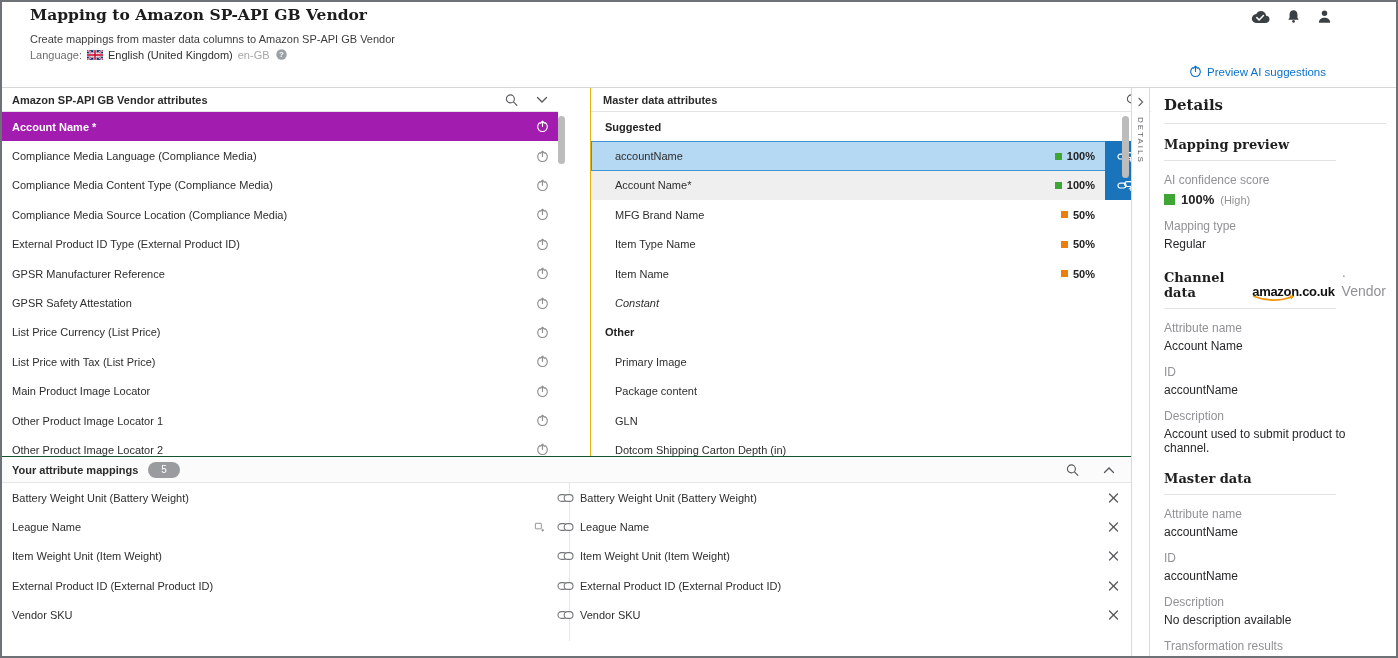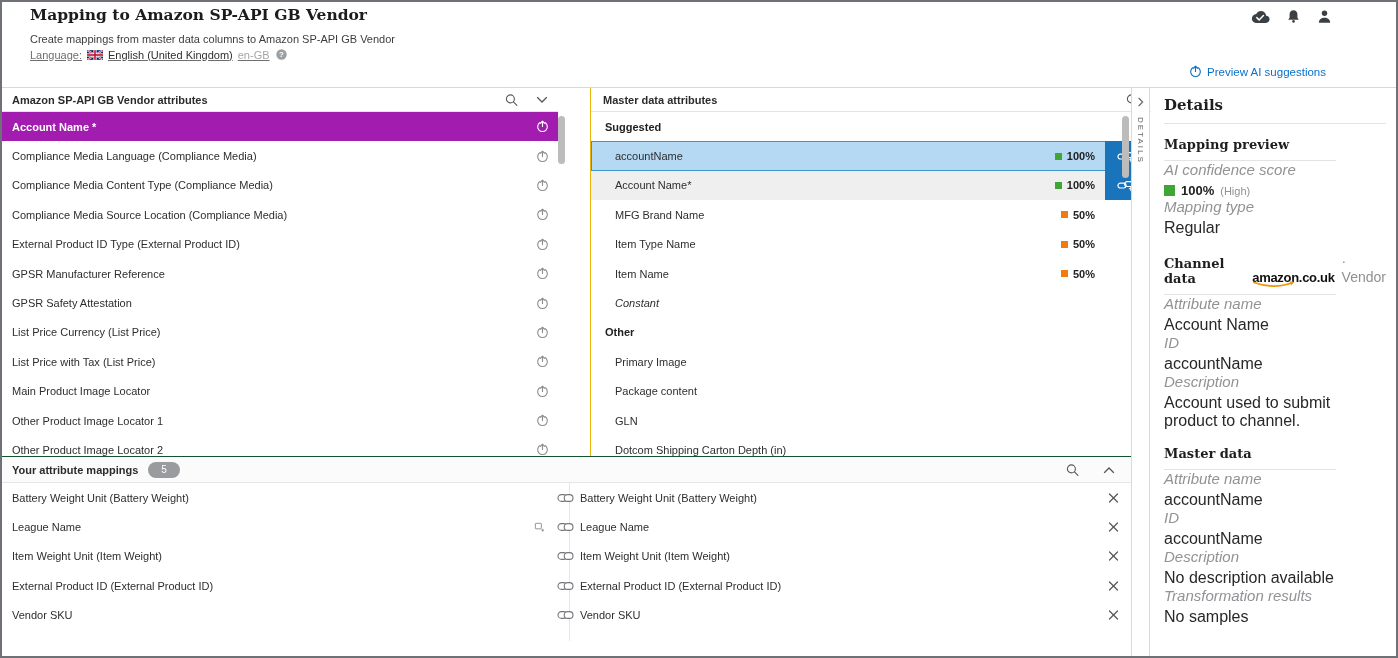--- a/index.html
+++ b/index.html
@@ -4,21 +4,21 @@
 <style>
   html,body{margin:0;padding:0;background:#fff;}
   .app{position:relative;width:1398px;height:658px;box-sizing:border-box;border:2px solid #6e7276;
        background:#fff;font-family:"Liberation Sans",sans-serif;overflow:hidden;}
   svg{display:block;}
   
   .hdr{position:absolute;top:0;left:0;right:0;height:85px;background:#fff;padding-left:20px;}
   .hdr-title{position:absolute;left:28px;top:3px;font-family:"DejaVu Serif",serif;font-size:15.5px;
              font-weight:700;color:#1c1c1c;}
   .hdr-sub{position:absolute;left:28px;top:31px;font-size:11px;color:#3d3d3d;}
-  .lang-row{position:absolute;left:28px;top:46px;font-size:11px;color:#6e6e6e;display:flex;align-items:center;gap:5px;text-decoration:underline;}
+  .lang-row{position:absolute;left:28px;top:46px;font-size:11px;color:#6e6e6e;display:flex;align-items:center;gap:5px;}
   .lang-val{color:#2f2f2f;}
   .lang-code{color:#a6a6a6;}
   .top-icons{position:absolute;top:7px;right:64px;display:flex;align-items:center;gap:16px;}
   .tic{cursor:pointer;}
   .preview-link{position:absolute;top:63px;right:70px;display:flex;align-items:center;gap:5px;
                 color:#0a70c9;font-size:11.5px;font-weight:500;cursor:pointer;}
   
   .ws{position:absolute;top:85px;left:0;right:0;bottom:0;border-top:1px solid #d8d8d8;background:#fff;padding-left:26px;}
   .panel-head{position:relative;height:23px;border-bottom:1px solid #e4e4e4;background:#fff;}
   .ptitle{position:absolute;left:10px;top:50%;transform:translateY(-50%);font-size:11px;font-weight:600;color:#2b2b2b;}
@@ -65,22 +65,22 @@
   .rchev{position:absolute;top:9px;left:50%;transform:translateX(-50%);color:#5f6368;}
   .rlabel{position:absolute;top:29px;left:50%;transform:translateX(-50%);writing-mode:vertical-rl;
           font-size:8px;letter-spacing:2px;color:#5f6368;}
   
   .details{position:absolute;left:1149px;top:0;right:0;bottom:0;background:#fff;padding-left:13px;
            padding-right:10px;overflow:hidden;}
   .dtitle{font-family:"DejaVu Serif",serif;font-size:15px;font-weight:700;color:#1e1e1e;margin:8px 0 9px;}
   .hrfull{border:0;border-top:1px solid #e3e3e3;margin:0;}
   .sect{font-family:"DejaVu Serif",serif;font-size:13px;font-weight:700;color:#1e1e1e;margin:13px 0 8px;}
   .hrshort{border:0;border-top:1px solid #e3e3e3;width:172px;margin:0;}
-  .dl{color:#909295;font-size:15px;font-style:italic;}
-  .dv{color:#27282a;font-size:16px;margin-top:4px;}
+  .dl{color:#909295;font-size:12px;margin-top:12px;}
+  .dv{color:#27282a;font-size:12px;margin-top:4px;}
   .conf{display:flex;align-items:center;gap:6px;margin-top:5px;}
   .csq{width:11px;height:11px;background:#3fa535;}
   .cv{font-size:13px;font-weight:700;color:#222;}
   .cq{font-size:11px;color:#909295;}
   .chan-head{display:flex;align-items:flex-end;gap:7px;margin:16px 0 8px;}
   .chan-head .sect{margin:0;}
   .amz{position:relative;font-weight:700;font-size:13px;letter-spacing:-0.3px;color:#101010;line-height:1;padding-bottom:2px;}
   .amz svg{position:absolute;left:0;bottom:-3px;}
   .suffix{color:#8f9193;font-size:14px;padding-bottom:1px;}
 </style>

